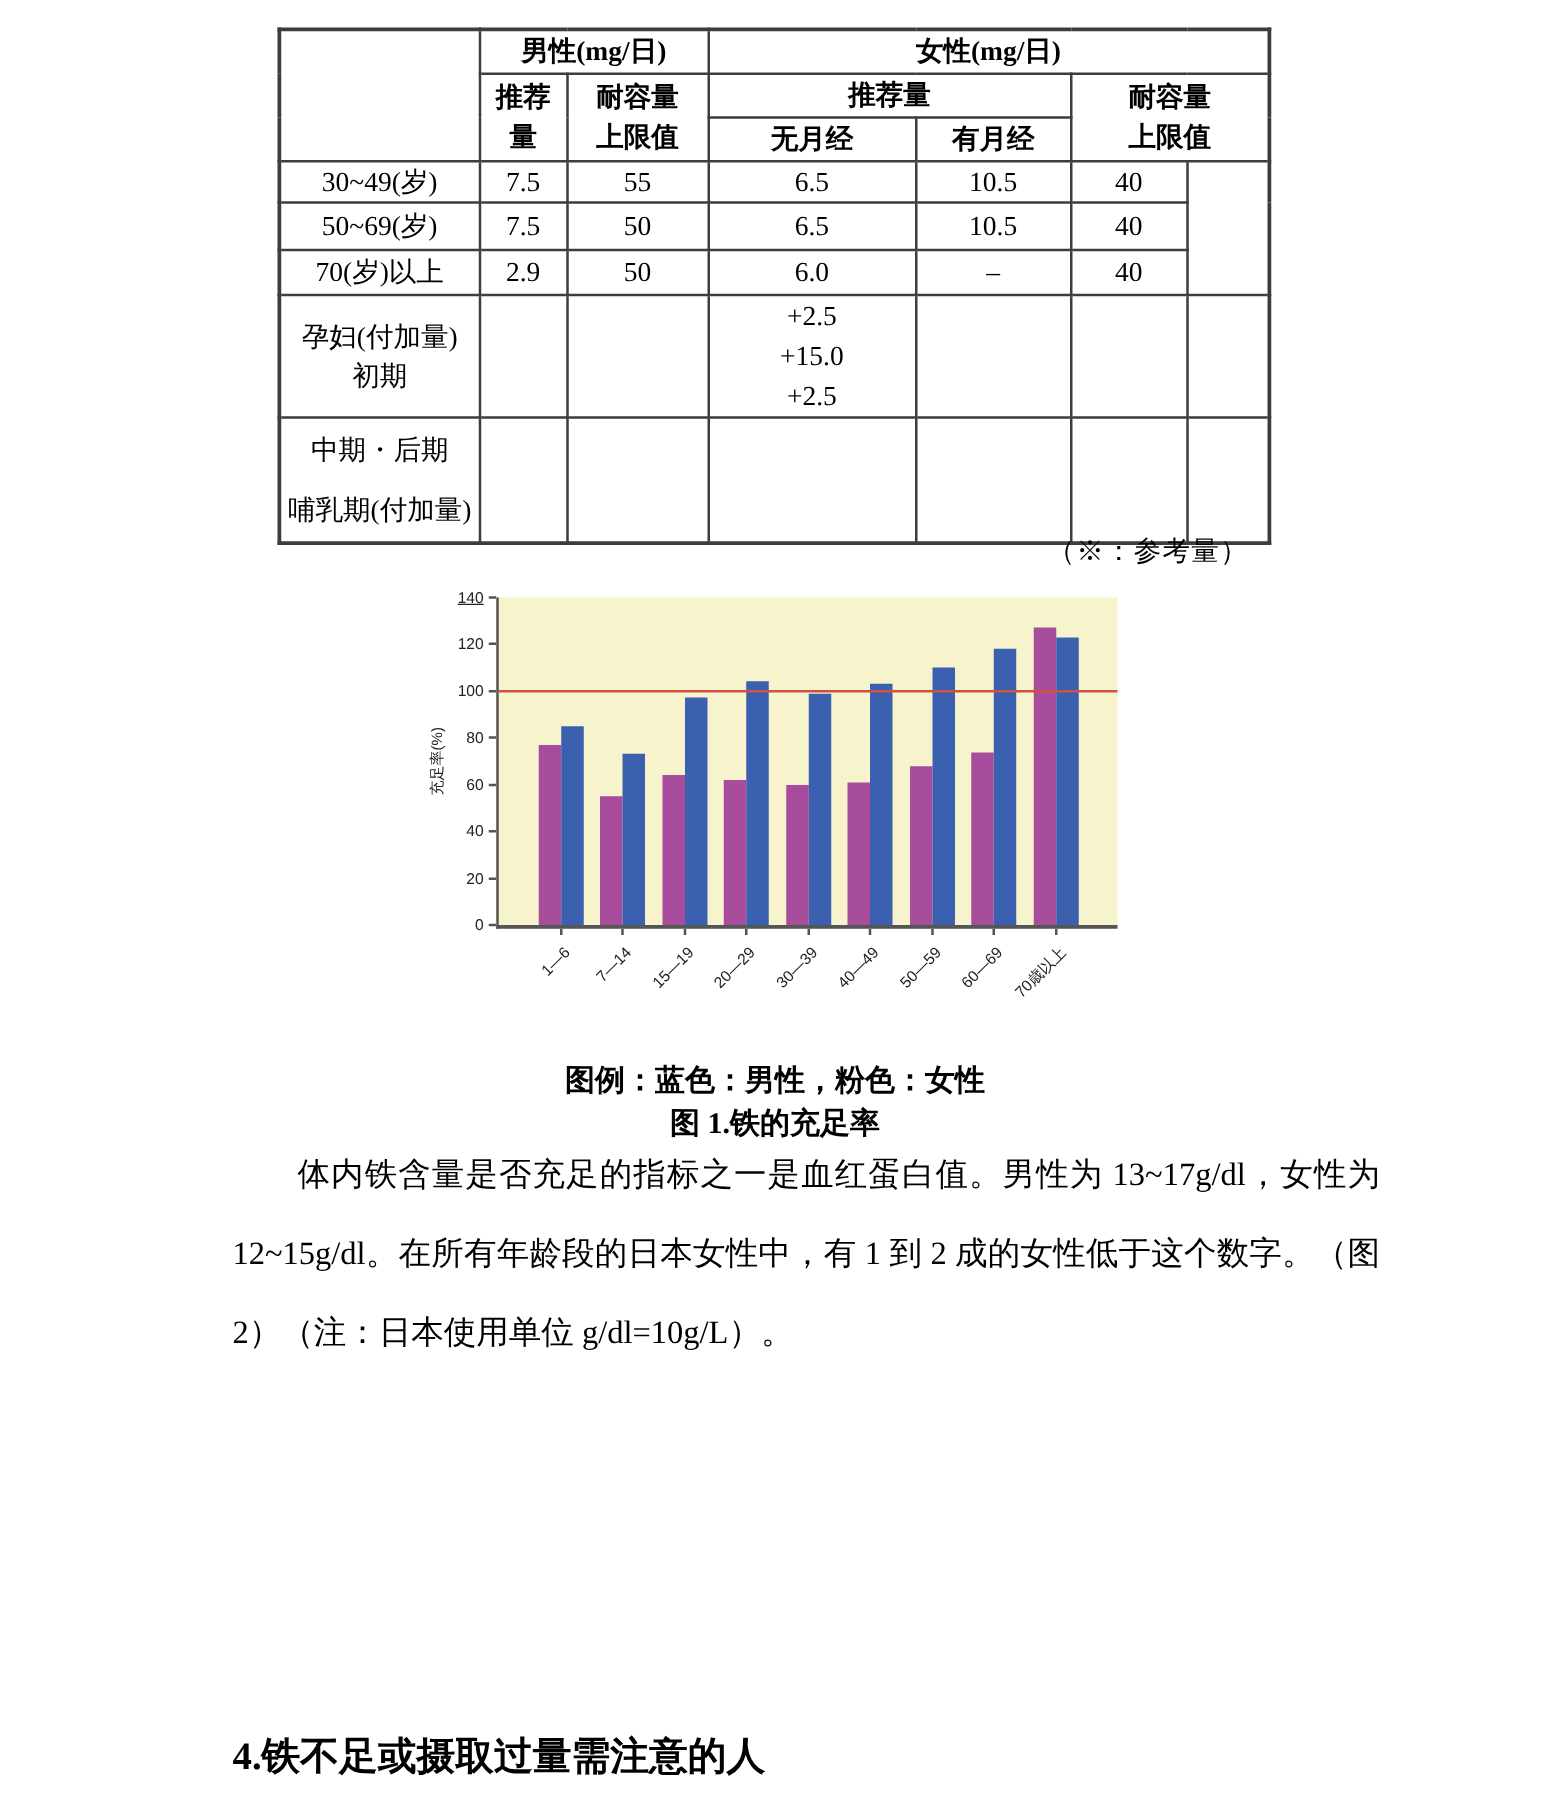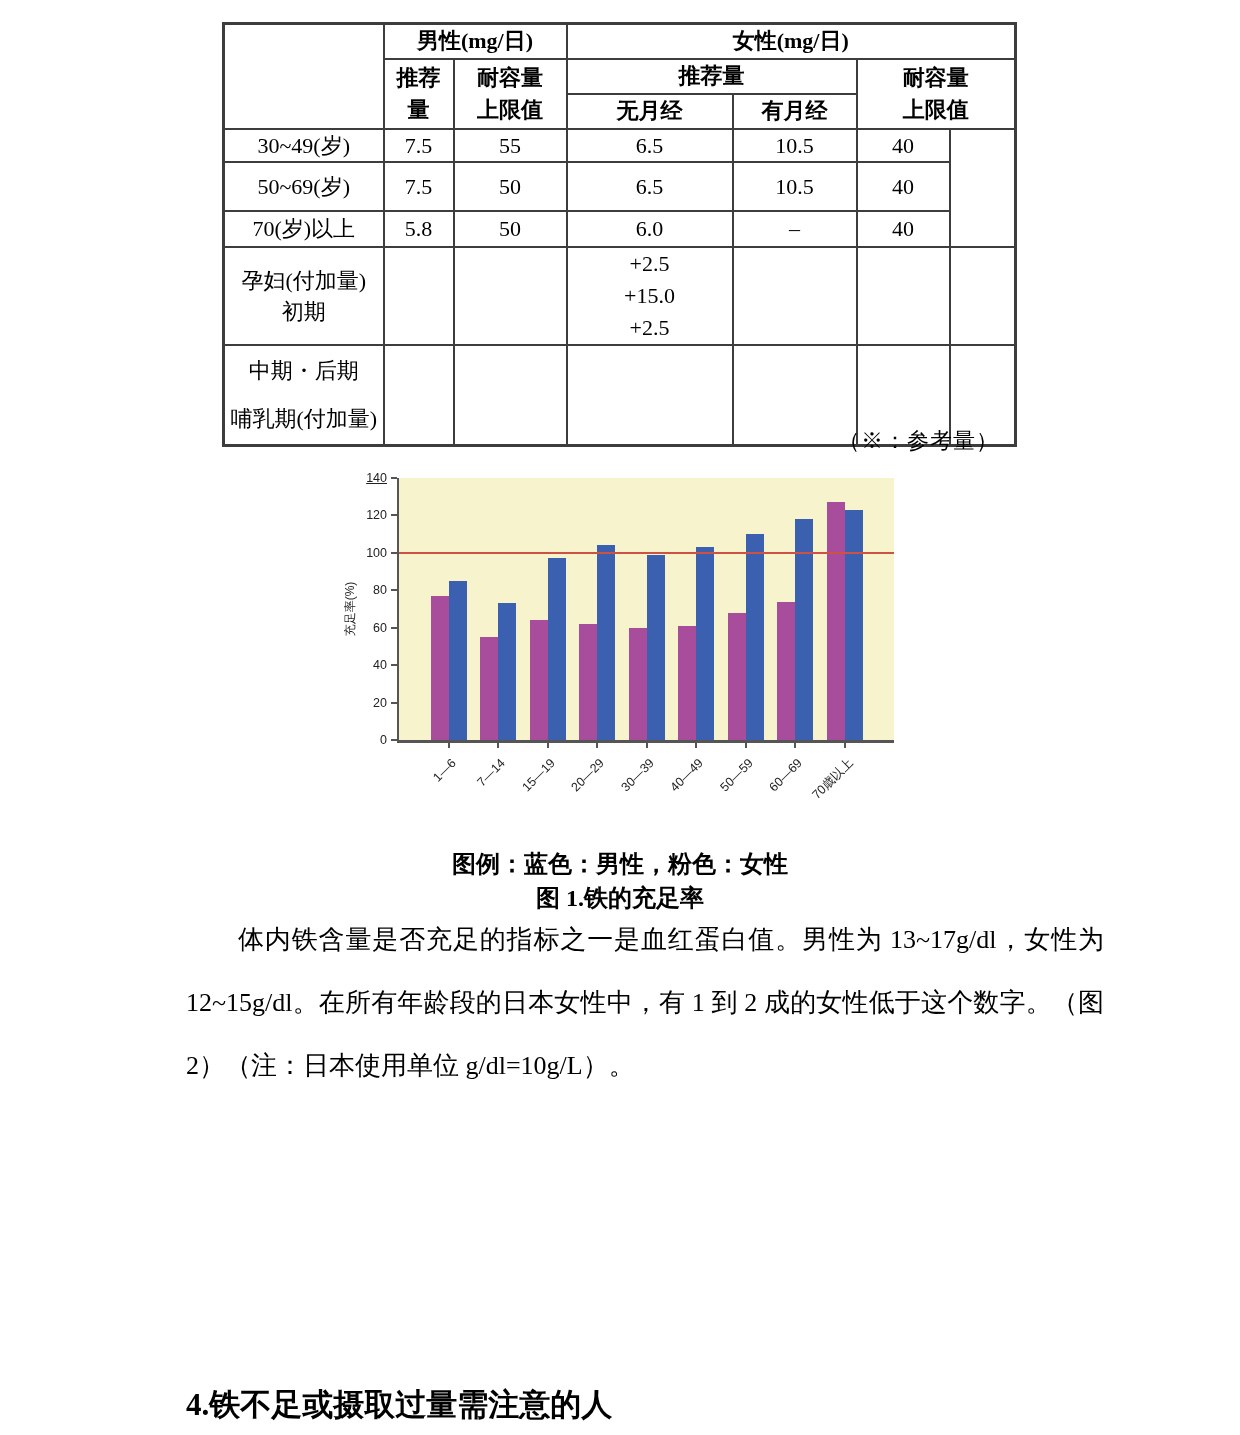--- a/index.html
+++ b/index.html
@@ -120,31 +120,31 @@
   </tr>
   <tr style="height:28px">
     <td>30~49(岁)</td>
     <td>7.5</td>
     <td>55</td>
     <td>6.5</td>
     <td>10.5</td>
     <td>40</td>
     <td rowspan="3"></td>
   </tr>
-  <tr style="height:49px">
+  <tr style="height:38px">
     <td>50~69(岁)</td>
     <td>7.5</td>
     <td>50</td>
     <td>6.5</td>
     <td>10.5</td>
     <td>40</td>
   </tr>
   <tr style="height:36px">
     <td>70(岁)以上</td>
-    <td>5.8</td>
+    <td>2.9</td>
     <td>50</td>
     <td>6.0</td>
     <td>–</td>
     <td>40</td>
   </tr>
   <tr style="height:96px">
     <td>
       <div>孕妇(付加量)</div>
       <div>初期</div>
     </td>

